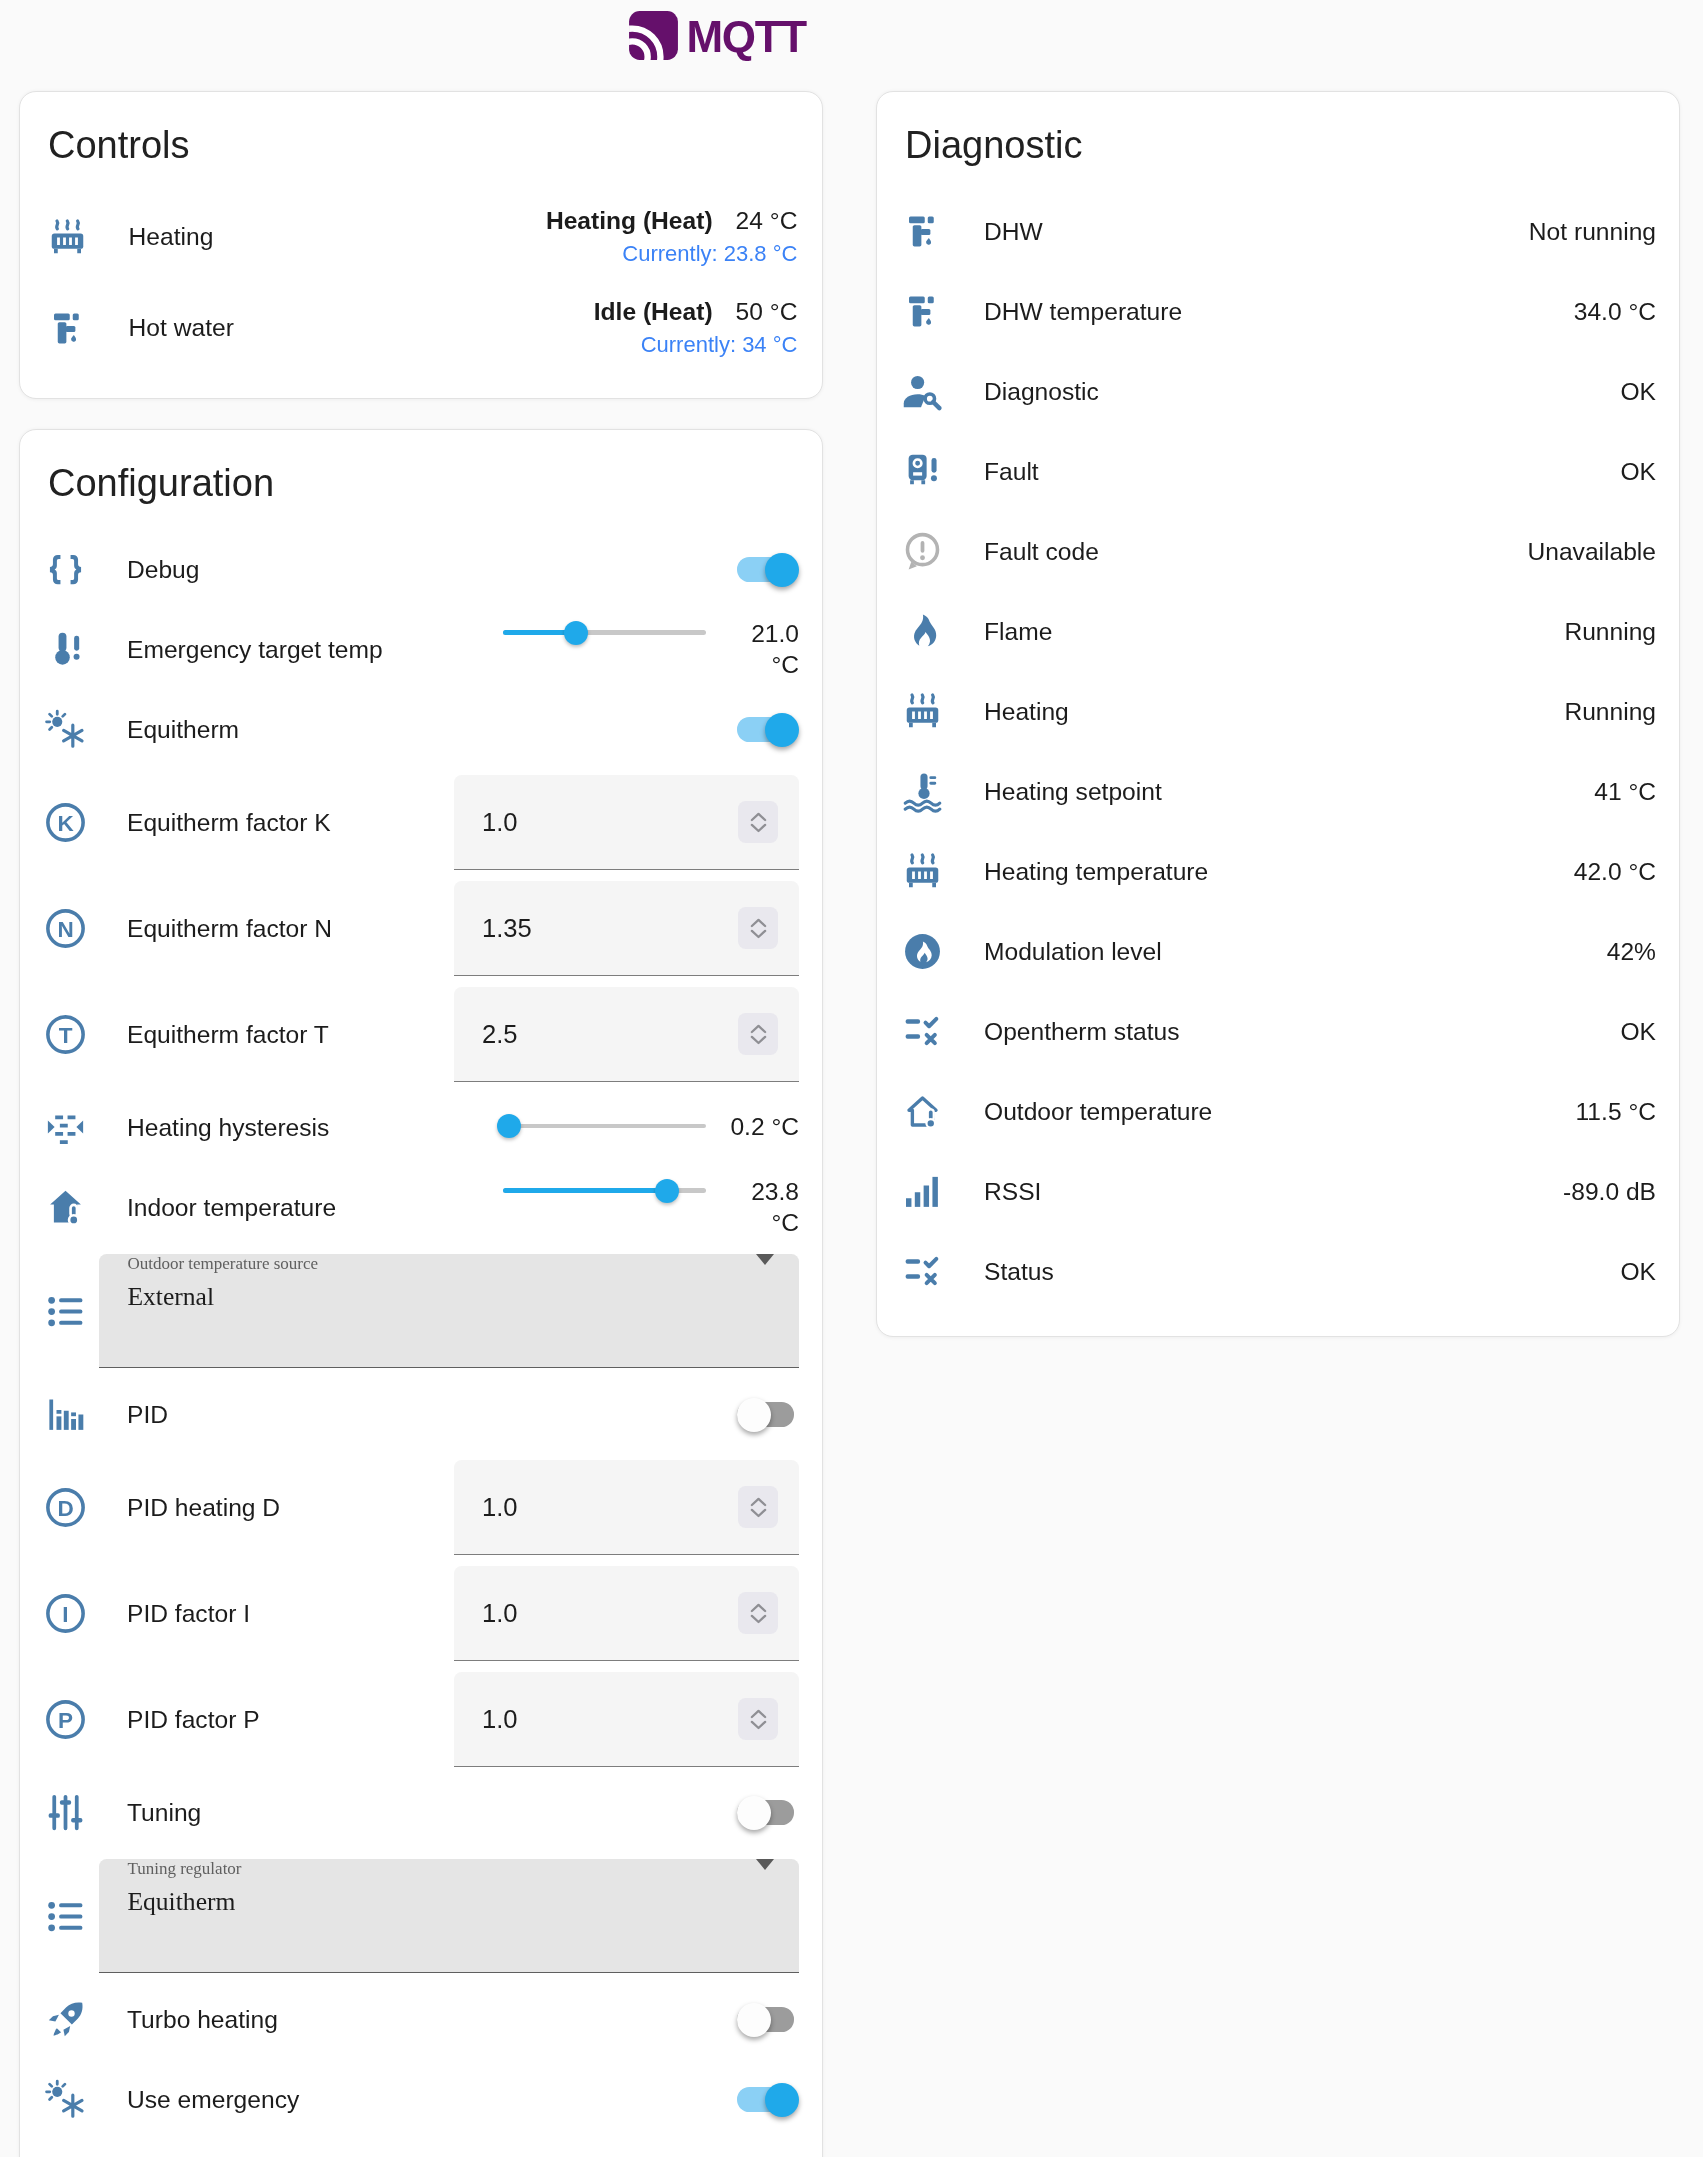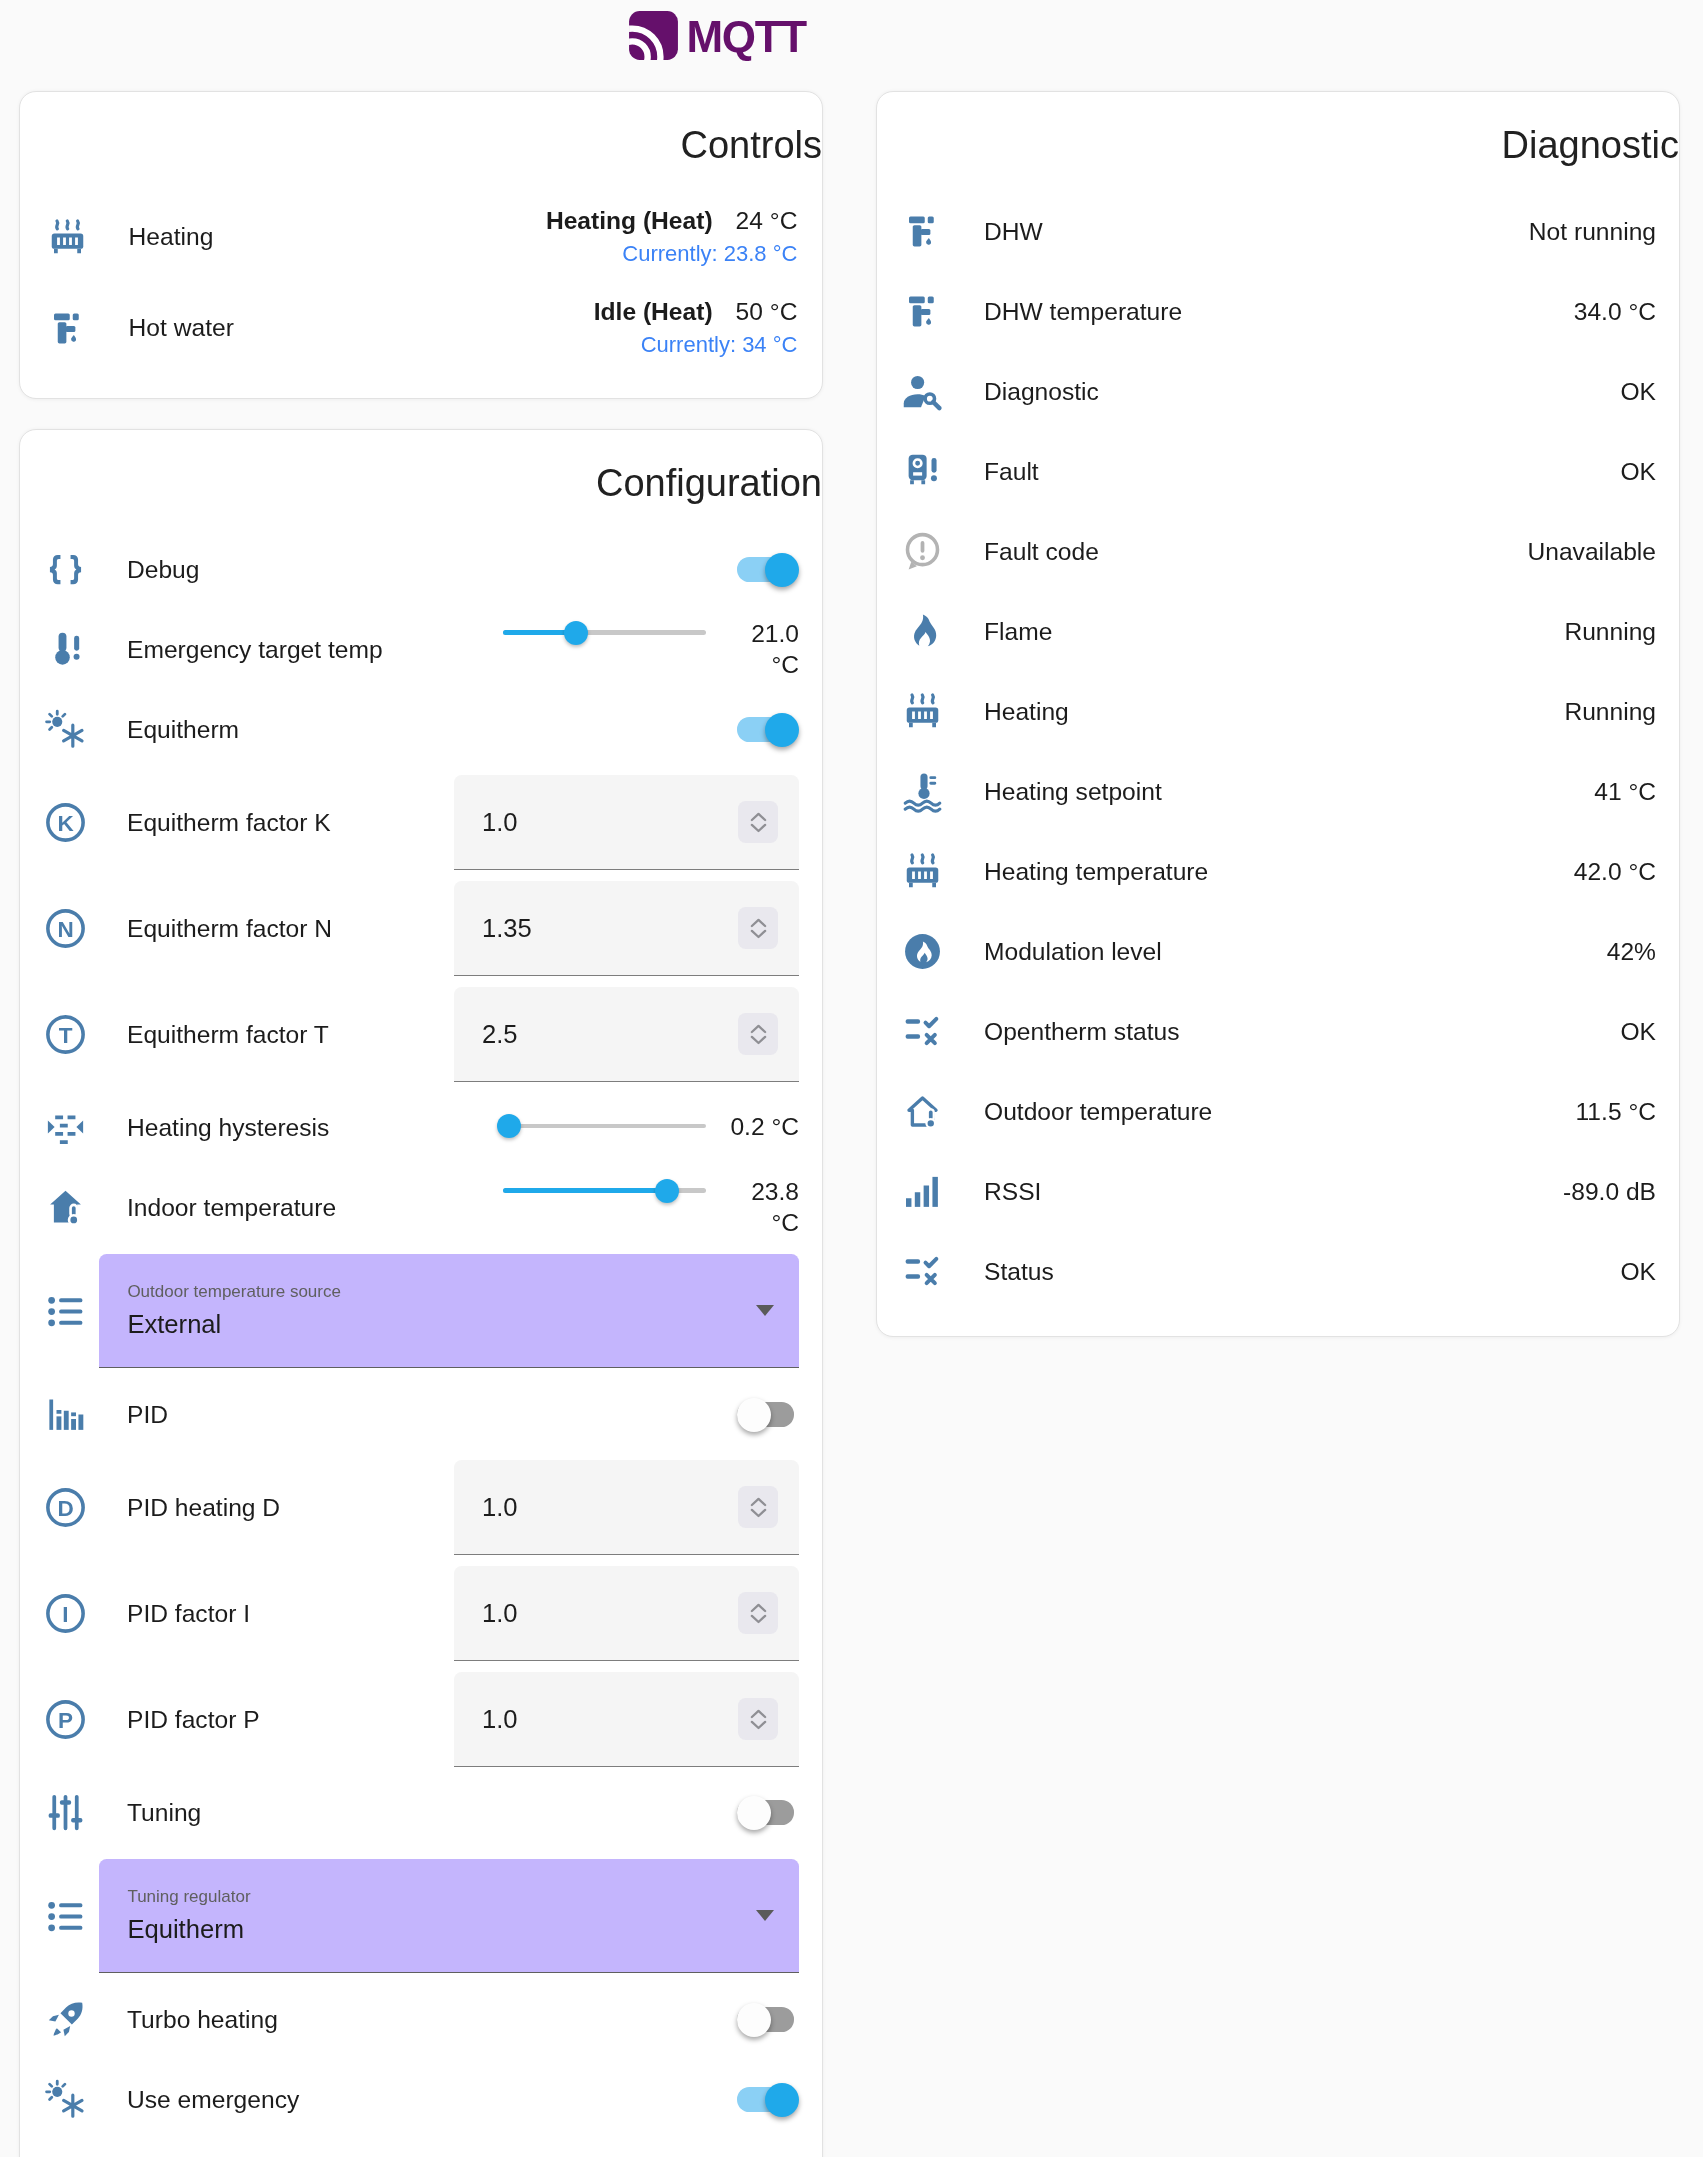--- a/index.html
+++ b/index.html
@@ -8,21 +8,21 @@
 
   
   .logo { position:absolute; left:628px; top:9.5px; display:flex; align-items:center; gap:7.6px; }
   .logo-text { font-size:44px; font-weight:bold; letter-spacing:-1.4px; color:#65106b; }
 
   
   .content { position:absolute; top:91px; left:19px; display:flex; gap:53px; align-items:flex-start; }
   .col { width:804px; display:flex; flex-direction:column; }
   .card { background:#fff; border:0.9px solid #e2e2e2; border-radius:17px;
           box-shadow:0 0.9px 3.8px rgba(0,0,0,.05); padding-bottom:24.6px; }
-  .card-title { font-size:38px; font-weight:400; color:#212121; padding:32px 0 24.6px 28px;text-align:right; }
+  .card-title { font-size:38px; font-weight:400; color:#212121; padding:32px 0 24.6px 28px; }
   #controls-card { margin-bottom:30px; }
 
   
   .row { display:flex; align-items:center; min-height:80px; padding:0 23px; }
   .row.num { min-height:106px; }
   .row.sel { min-height:127px; }
   .icn { width:45px; height:45px; flex:0 0 45px; color:#4a7dab; }
   .icn svg { width:100%; height:100%; display:block; }
   .icn.muted { color:#b3b3b3; }
   .lbl { flex:1; font-size:24.6px; margin-left:39px; line-height:1.2; }
@@ -58,23 +58,23 @@
   .numfield { margin-left:auto; width:345px; height:95px; background:#f5f5f5;
               border-radius:7.6px 7.6px 0 0; border-bottom:0.9px solid #7d7d7d;
               display:flex; align-items:center; justify-content:space-between;
               padding:0 21px 0 28px; cursor:text; }
   .num-value { font-size:25.6px; }
   .stepper { width:40px; height:42px; background:#e9e8ee; border-radius:7.6px; color:#8f8f94;
              display:flex; flex-direction:column; align-items:center; justify-content:center; cursor:pointer; }
   .stepper svg { width:17px; height:11.4px; display:block; }
 
   
-  .selfield { flex:1; margin-left:11.4px; height:114px; background:#c4b5fd;
+  .selfield { flex:1; margin-left:11.4px; height:114px; background:#e5e5e5;
               border-radius:7.6px 7.6px 0 0; border-bottom:0.9px solid #5f5f5f;
-              display:flex; align-items:center; padding:0 24.6px 0 28px; cursor:pointer; }
+              display:flex; align-items:flex-start; padding:0 24.6px 0 28px; cursor:pointer;font-family:Liberation Serif, serif; }
   .sel-texts { flex:1; }
   .sel-label { font-size:17px; color:#5f5f5f; margin-bottom:7.6px; }
   .sel-value { font-size:25.6px; }
   .caret { width:0; height:0; border-left:9.5px solid transparent; border-right:9.5px solid transparent;
            border-top:11.4px solid #5a5a5a; }
 
   
   .diag-value { margin-left:auto; font-size:24.6px; text-align:left; }
 </style>
 </head>

